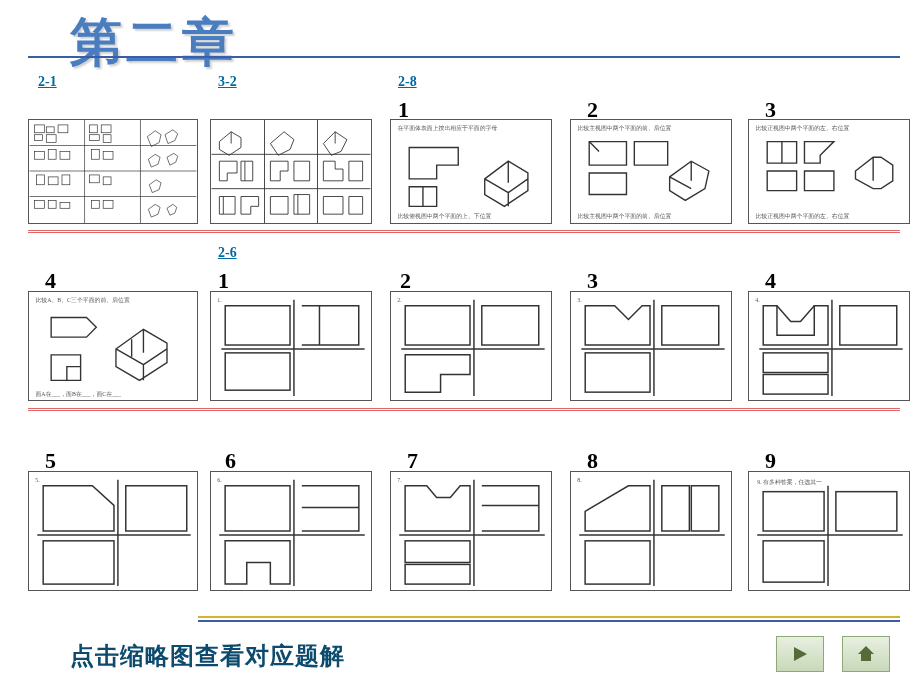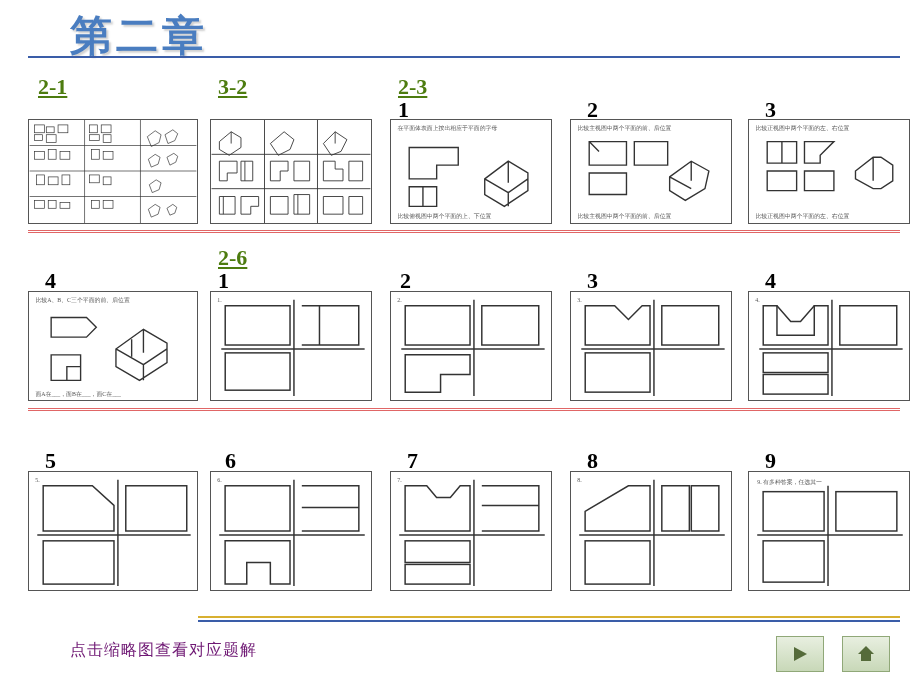--- a/index.html
+++ b/index.html
@@ -8,42 +8,42 @@
     height: 690px;
     background: #fff;
     font-family: "SimSun", "Times New Roman", serif;
     position: relative;
     overflow: hidden;
   }
   .title {
     position: absolute;
     top: 8px;
     left: 70px;
-    font-size: 42px;
+    font-size: 52px;
     font-weight: bold;
     color: #4a7dc0;
     letter-spacing: 4px;
     text-shadow: 2px 2px 2px rgba(100,100,100,0.3);
     font-family: "SimSun", serif;
   }
   .title-underline {
     position: absolute;
     top: 56px;
     left: 28px;
     right: 20px;
     height: 2px;
     background: #3a5da8;
   }
   .section-label {
     position: absolute;
     font-family: "Times New Roman", serif;
-    font-size: 22px;
+    font-size: 14px;
     font-weight: bold;
     text-decoration: underline;
-    color: #4d7c0f;
+    color: #0369a1;
   }
   .item-label {
     position: absolute;
     font-family: "Times New Roman", serif;
     font-size: 22px;
     font-weight: bold;
     color: #000;
   }
   .row-divider {
     position: absolute;
@@ -74,24 +74,24 @@
     left: 198px;
     right: 20px;
     top: 620px;
     height: 2px;
     background: #3a5da8;
   }
   .footer-text {
     position: absolute;
     left: 70px;
     top: 640px;
-    font-size: 16px;
-    color: #701a75;
+    font-size: 24px;
+    color: #0c4a6e;
     font-family: "SimSun", serif;
-    font-weight: normal;
+    font-weight: bold;
     letter-spacing: 1px;
   }
   .nav-buttons {
     position: absolute;
     right: 30px;
     top: 636px;
     display: flex;
     gap: 18px;
   }
   .nav-btn {
@@ -108,21 +108,21 @@
   .tiny { font-size: 6px; fill: #555; }
 </style>
 </head>
 <body>
 
 <div class="title">第二章</div>
 <div class="title-underline"></div>
 
 <div class="section-label" style="top:74px; left:38px">2-1</div>
 <div class="section-label" style="top:74px; left:218px">3-2</div>
-<div class="section-label" style="top:74px; left:398px">2-3</div>
+<div class="section-label" style="top:74px; left:398px">2-8</div>
 <div class="item-label" style="top:97px; left:398px">1</div>
 <div class="item-label" style="top:97px; left:587px">2</div>
 <div class="item-label" style="top:97px; left:765px">3</div>
 
 <div class="thumb" style="top:119px; left:28px; width:170px; height:105px">
   <svg viewBox="0 0 170 105">
     <g stroke="#333" stroke-width="0.7" fill="none">
       <line x1="56" y1="0" x2="56" y2="105"></line>
         <line x1="113" y1="0" x2="113" y2="105"></line>
       <line x1="0" y1="26" x2="170" y2="26"></line>

